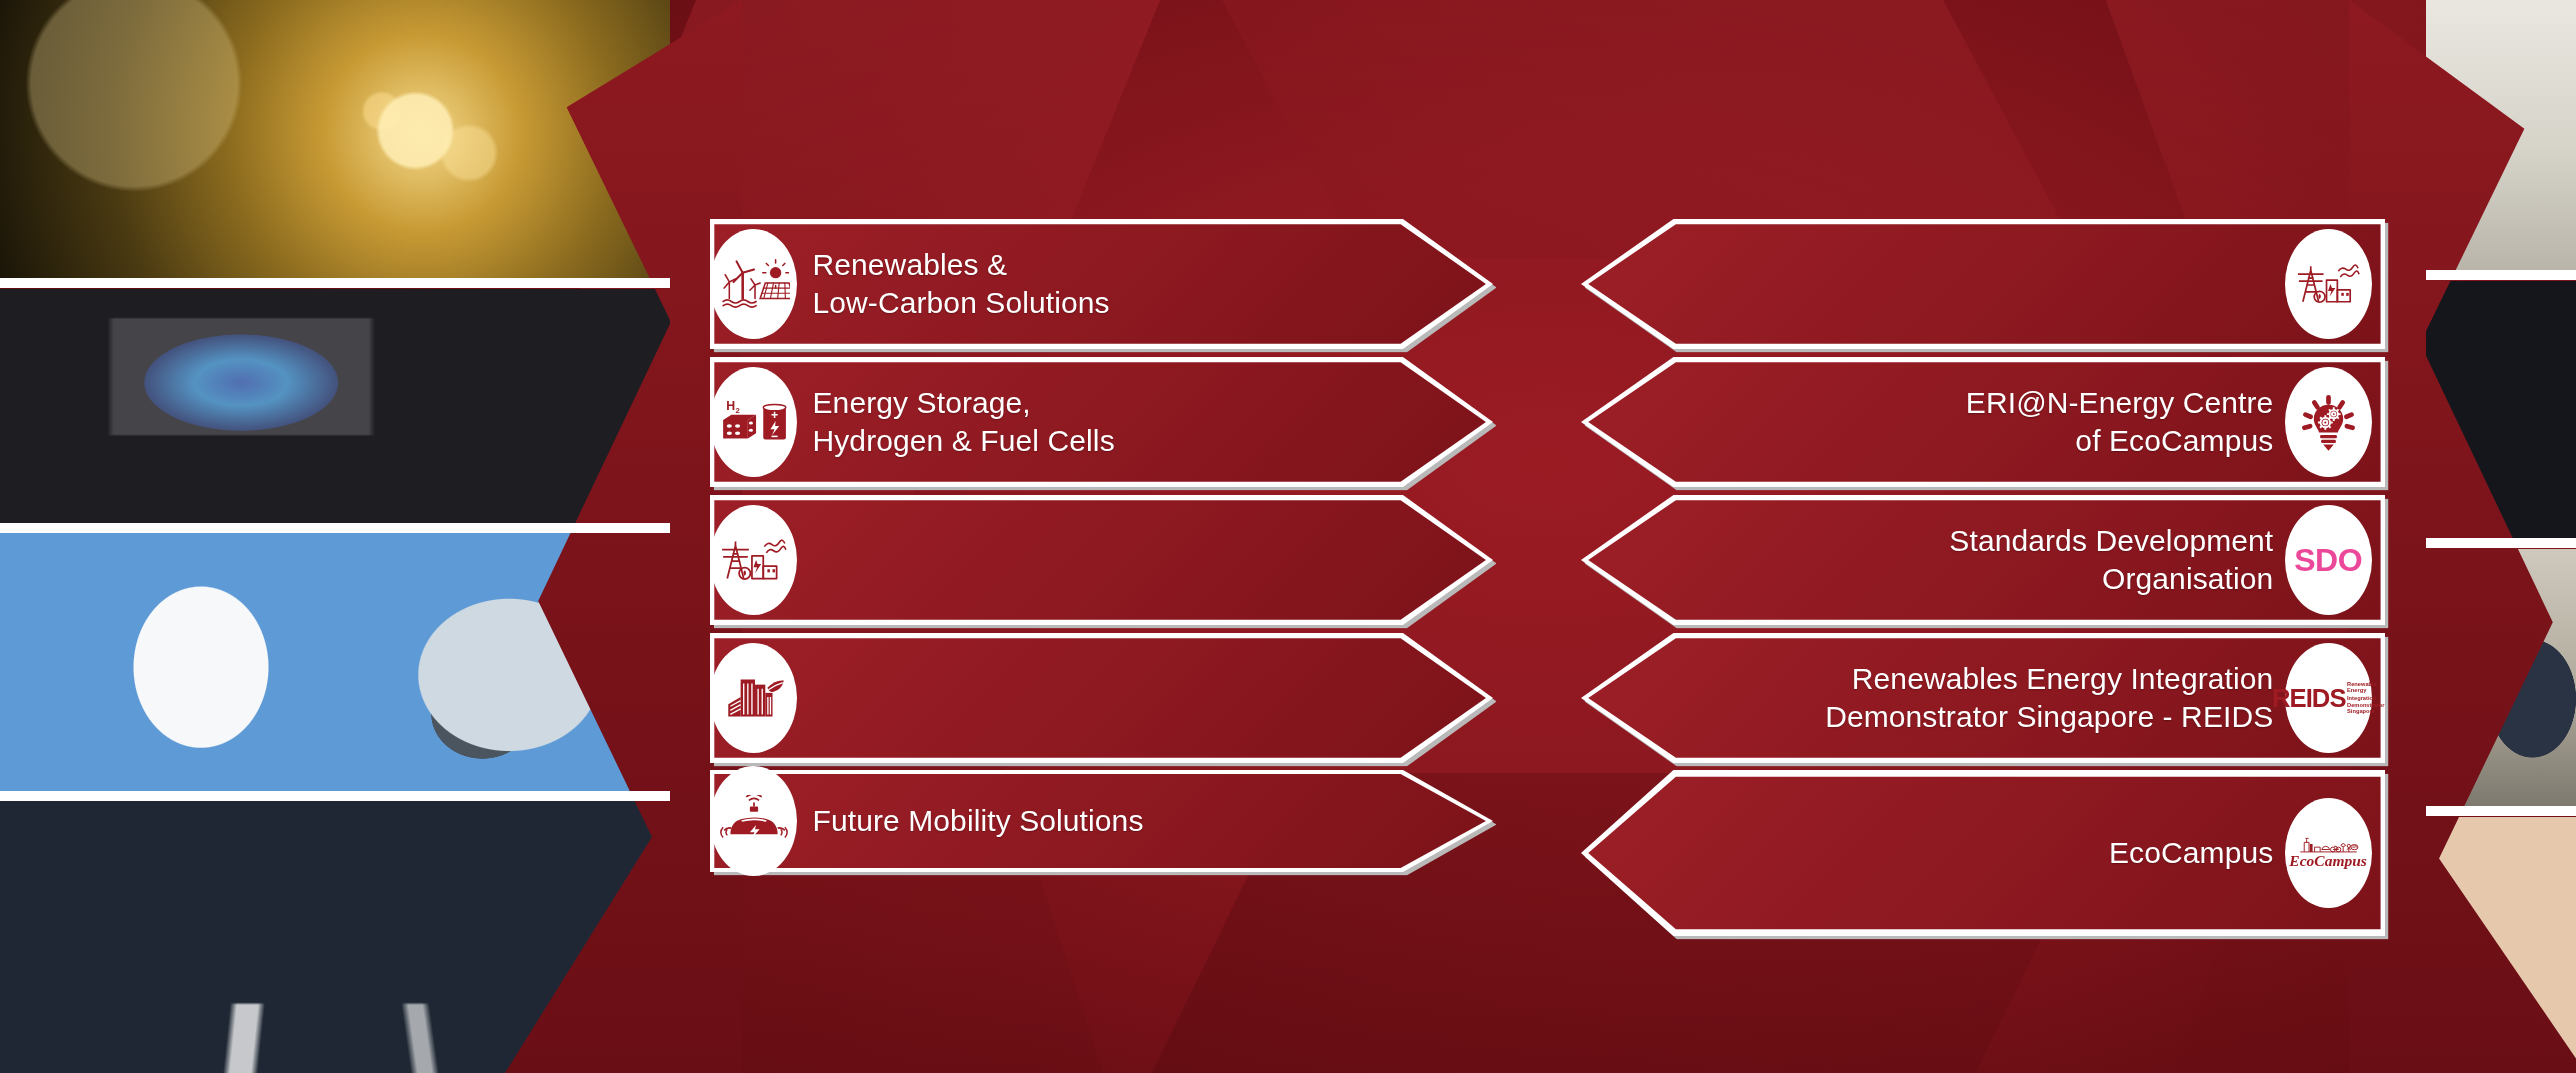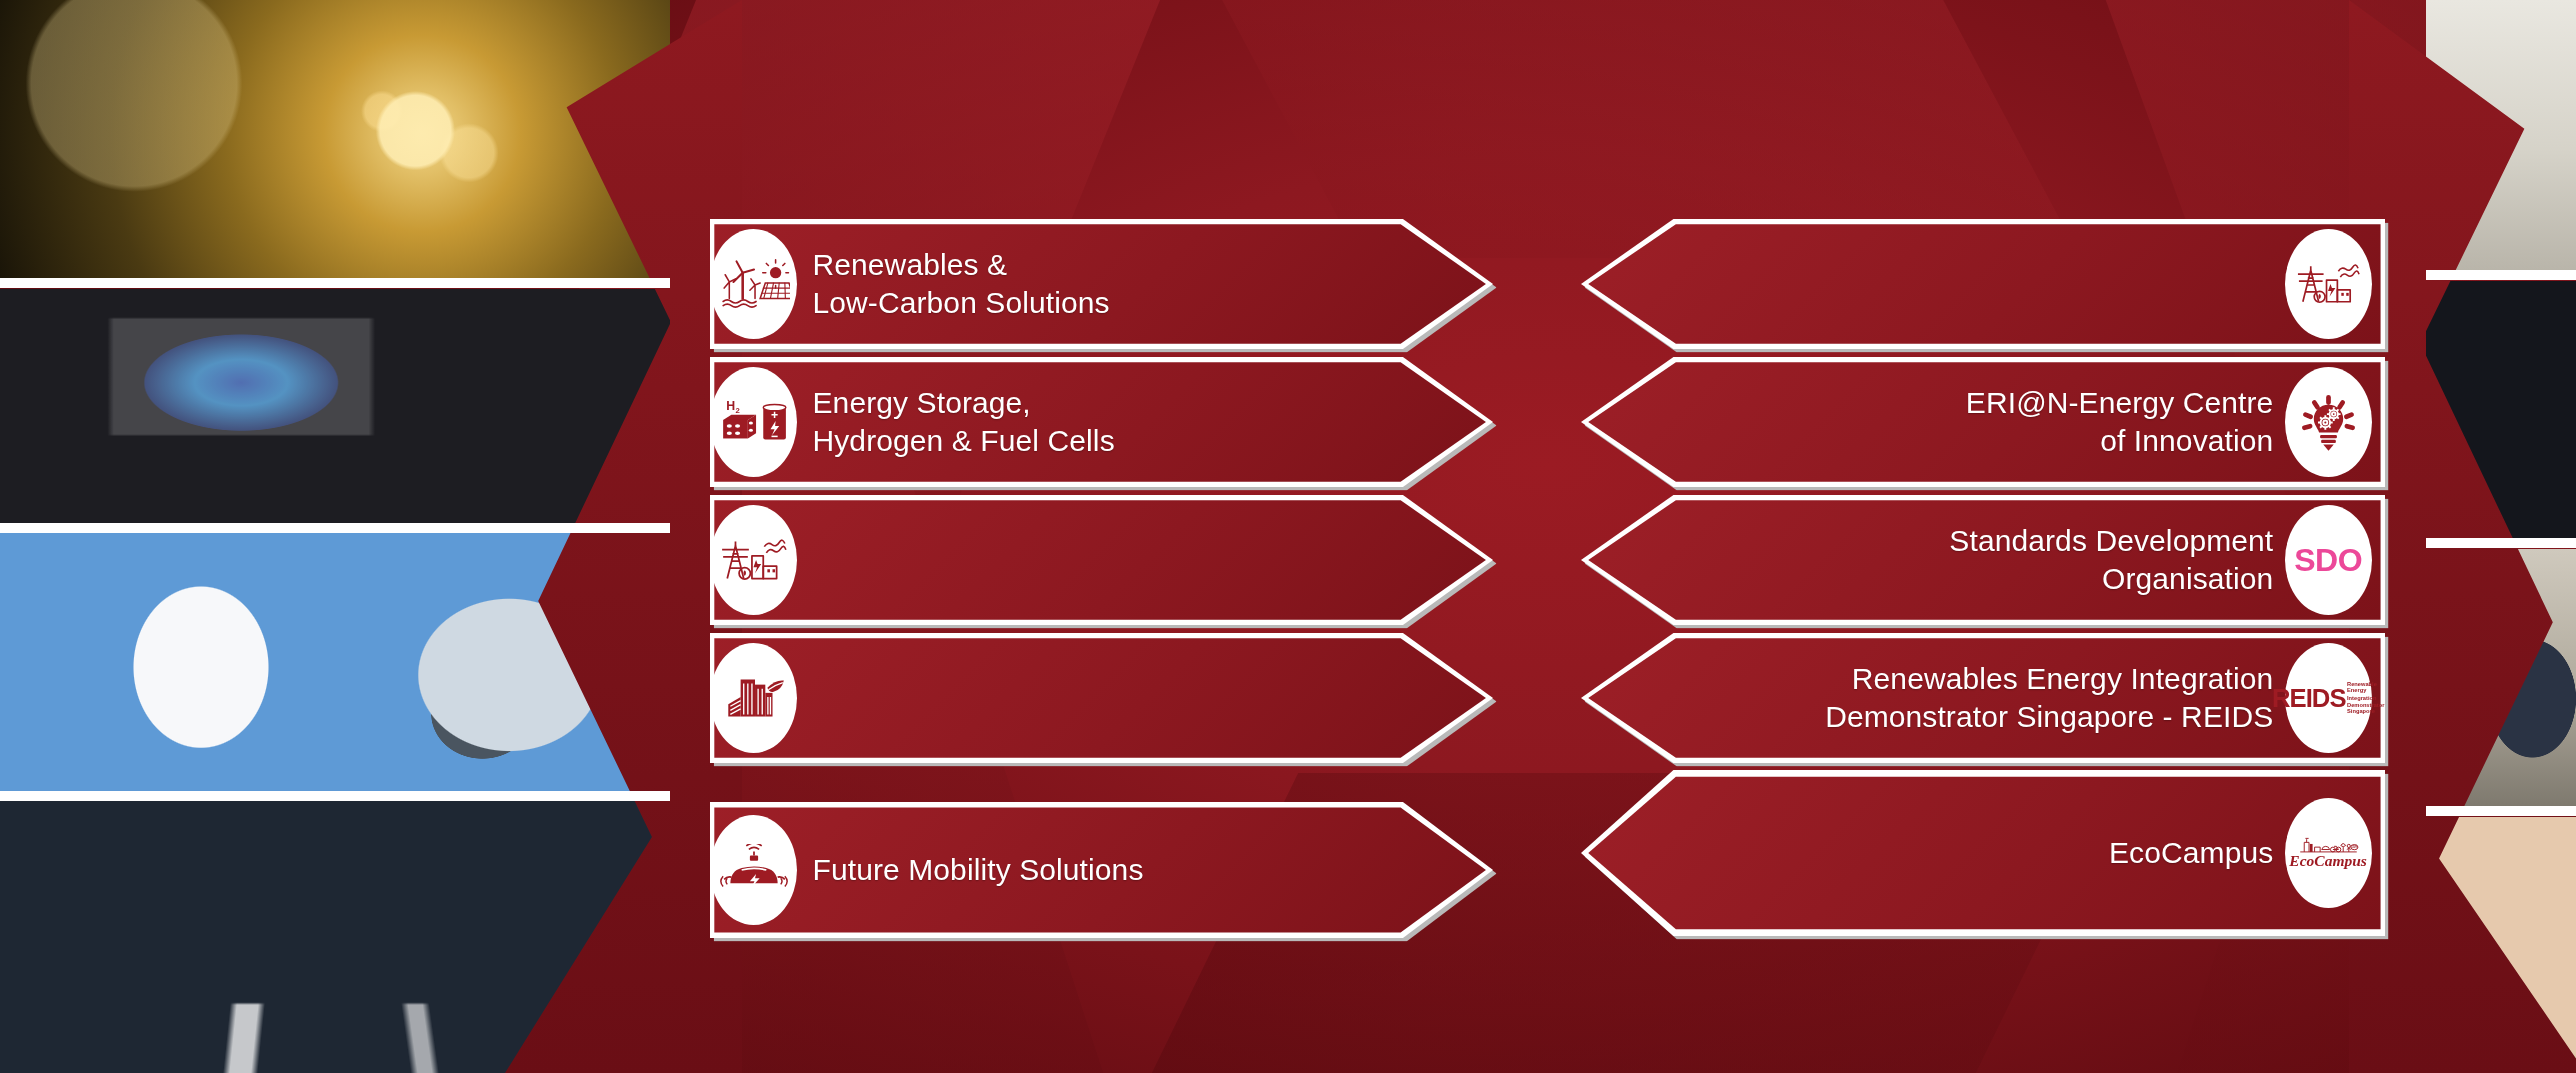--- a/index.html
+++ b/index.html
@@ -334,21 +334,21 @@
                 <path d="M50 22v60M58 22v60M66 22v60M78 32v50M86 32v50M97 48v34M102 48v34"></path>
                 <path d="M24 66l20-11M24 74l20-11M24 82l20-11"></path>
               </g>
               <path d="M96 30q16-16 32-14-4 18-20 22-8 2-12-8z" fill="#9e1b23"></path>
               <path d="M98 34q14-10 28-14" stroke="#fff" stroke-width="2.4" fill="none"></path>
             </svg>
           </div>
         </div>
       </div>
 
-      <div class="row lft" style="top:551px;height:136px;margin-top:32px;">
+      <div class="row lft" style="top:551px;height:102px;">
         <div class="chev ptR">
           <div class="outer"></div>
             <div class="rim"></div>
             <div class="core"></div>
         </div>
         <div class="rowbody">
           <div class="badge">
             <svg width="72" height="52" viewBox="0 0 140 100" fill="none" stroke="#9e1b23" stroke-width="3">
               <path d="M24 76q0-24 22-30 12-3 24-3t24 3q22 6 22 30z" fill="#9e1b23" stroke="none"></path>
               <path d="M46 50q24-6 48 0" stroke="#fff" stroke-width="3.4"></path>
@@ -394,21 +394,21 @@
       </div>
 
       <div class="row rgt" style="top:138px;height:130px;">
         <div class="chev ptL">
           <div class="outer"></div>
             <div class="rim"></div>
             <div class="core"></div>
         </div>
         <div class="rowbody">
           <div class="label">ERI@N-Energy Centre
-of Innovation</div>
+of EcoCampus</div>
           <div class="badge">
             <svg width="63" height="63" viewBox="0 0 120 120" fill="none">
               <g stroke="#9e1b23" stroke-width="9" stroke-linecap="round">
                 <path d="M60 12v10M33 22l6 9M87 22l-6 9M16 45l10 4M104 45l-10 4M14 70l11-3M106 70l-11-3"></path>
               </g>
               <path d="M60 26c-16 0-28 12-28 27 0 12 8 18 10 26h36c2-8 10-14 10-26 0-15-12-27-28-27z" fill="#9e1b23"></path>
               <rect x="44" y="84" width="32" height="6" rx="2" fill="#9e1b23"></rect>
               <rect x="46" y="93" width="28" height="6" rx="2" fill="#9e1b23"></rect>
               <path d="M50 102h20l-10 12z" fill="#9e1b23"></path>
               <g stroke="#fff" stroke-width="3.6" fill="none">

